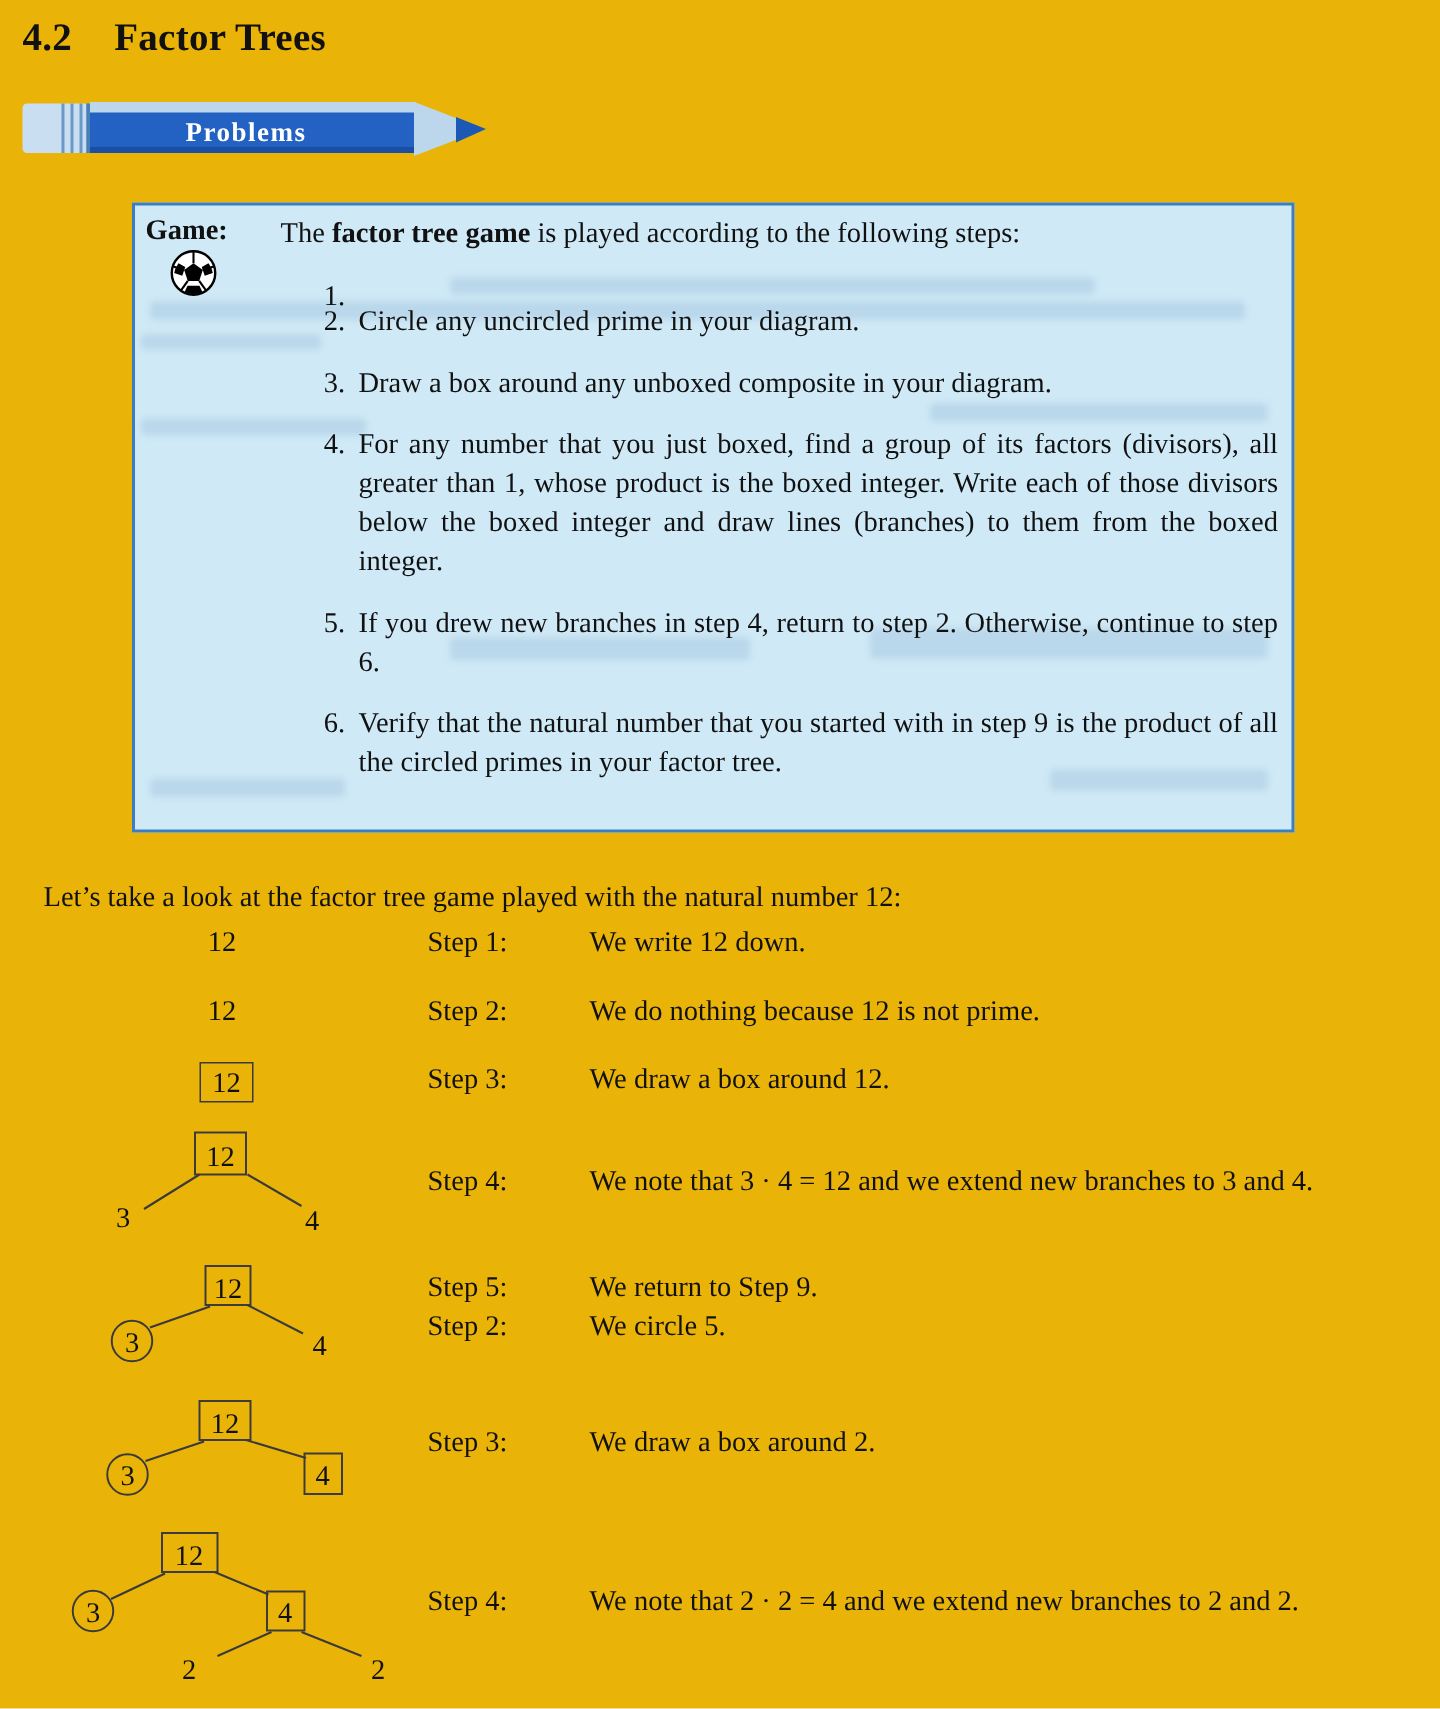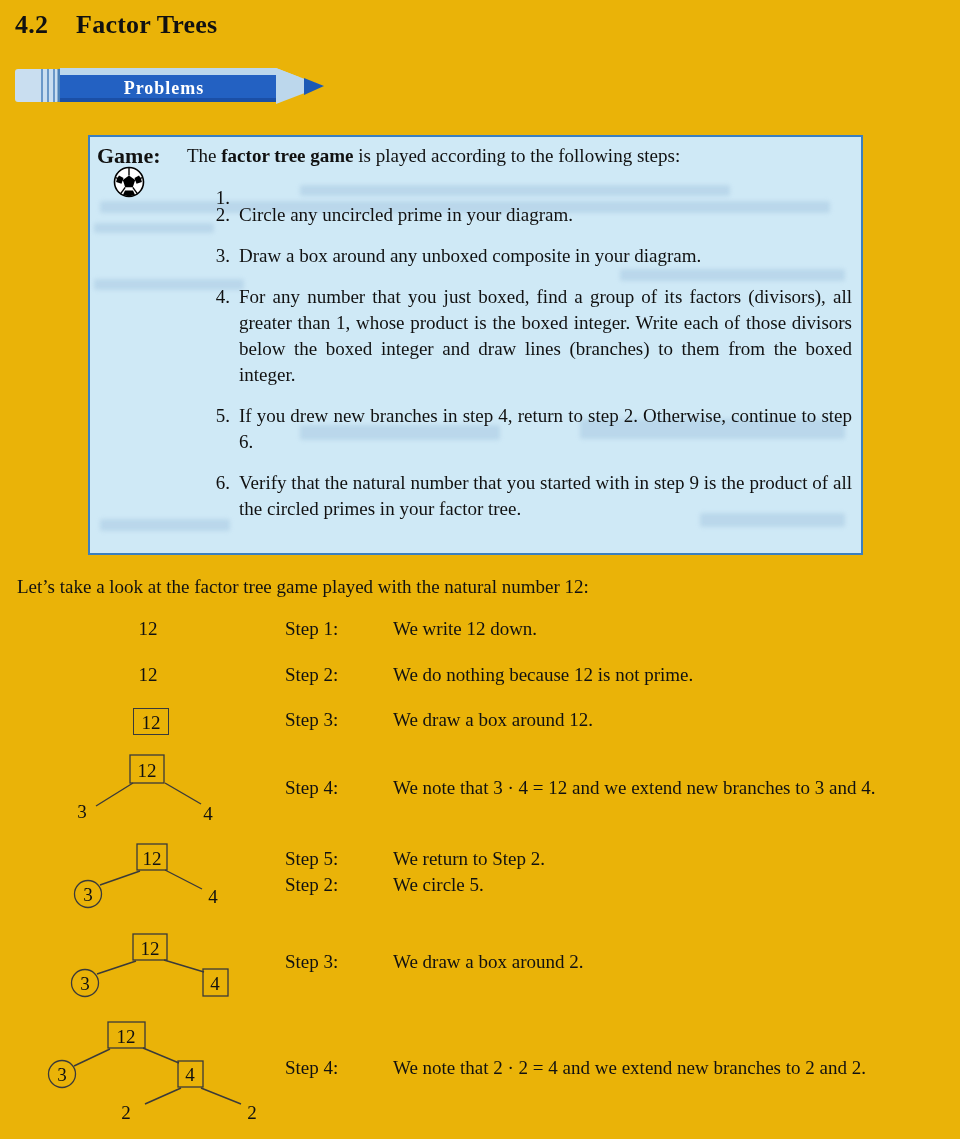--- a/index.html
+++ b/index.html
@@ -19,32 +19,32 @@
   .pb-body{fill:var(--banner_blue,#2361c2);}
   .pb-bottom{fill:#1b4fa6;}
   .pb-tip{fill:var(--banner_light,#bcd7ec);}
   .pb-point{fill:var(--banner_dark_tip,#1c59b5);}
   .pb-label{fill:#fff;font-family:"Liberation Serif","DejaVu Serif",serif;
     font-size:18px;font-weight:bold;letter-spacing:1px;}
   
   .gamebox{position:absolute;left:88px;top:135px;width:775px;height:420px;
     background:var(--box_bg,#cfe9f6);border:2px solid var(--box_border,#3b7fc0);
     box-sizing:border-box;}
-  .game-label{position:absolute;left:7px;top:6px;font-size:22px;font-weight:bold;}
+  .game-label{position:absolute;left:7px;top:6px;font-size:19px;font-weight:bold;}
   .ball{position:absolute;left:22px;top:28px;}
   .game-intro{position:absolute;left:97px;top:6px;width:670px;font-size:19px;line-height:26px;}
   .rules{position:absolute;left:120px;top:48px;width:642px;margin:0;padding:0;list-style:none;}
   .rules li{position:relative;padding-left:29px;margin-bottom:15px;
     font-size:19px;line-height:26px;text-align:justify;}
   .rules li:first-child{margin-bottom:17px;}
   .rules .num{position:absolute;left:0;top:0;width:20px;text-align:right;}
   
   .ghost{position:absolute;background:rgba(125,165,205,.25);filter:blur(2px);border-radius:3px;}
   
-  .intro{position:absolute;left:17px;top:576px;margin:0;font-size:19px;}
+  .intro{position:absolute;left:17px;top:576px;margin:12px;font-size:19px;}
   
   .step-line{position:absolute;left:285px;display:flex;font-size:19px;white-space:nowrap;}
   .slabel{width:108px;flex:none;}
   .r0{top:618px;justify-content:flex-end;} .r1{top:664px;} .r2{top:709px;} .r3{top:777px;}
   .r4{top:848px;} .r5{top:874px;} .r6{top:951px;} .r7{top:1057px;}
   
   .plain12{position:absolute;width:36px;text-align:center;font-size:19px;}
   .d1{left:130px;top:618px;} .d2{left:130px;top:664px;}
   .boxed12{position:absolute;left:133px;top:708px;width:36px;height:27px;
     line-height:27px;text-align:center;font-size:19px;border:1.4px solid #3a3a3a;box-sizing:border-box;}
@@ -154,21 +154,21 @@
   <div class="step-line r2">
     <span class="slabel">Step 3:</span>
     <span class="stext">We draw a box around 12.</span>
   </div>
   <div class="step-line r3">
     <span class="slabel">Step 4:</span>
     <span class="stext">We note that 3 · 4 = 12 and we extend new branches to 3 and 4.</span>
   </div>
   <div class="step-line r4">
     <span class="slabel">Step 5:</span>
-    <span class="stext">We return to Step 2.</span>
+    <span class="stext">We return to Step 9.</span>
   </div>
   <div class="step-line r5">
     <span class="slabel">Step 2:</span>
     <span class="stext">We circle 5.</span>
   </div>
   <div class="step-line r6">
     <span class="slabel">Step 3:</span>
     <span class="stext">We draw a box around 2.</span>
   </div>
   <div class="step-line r7">

